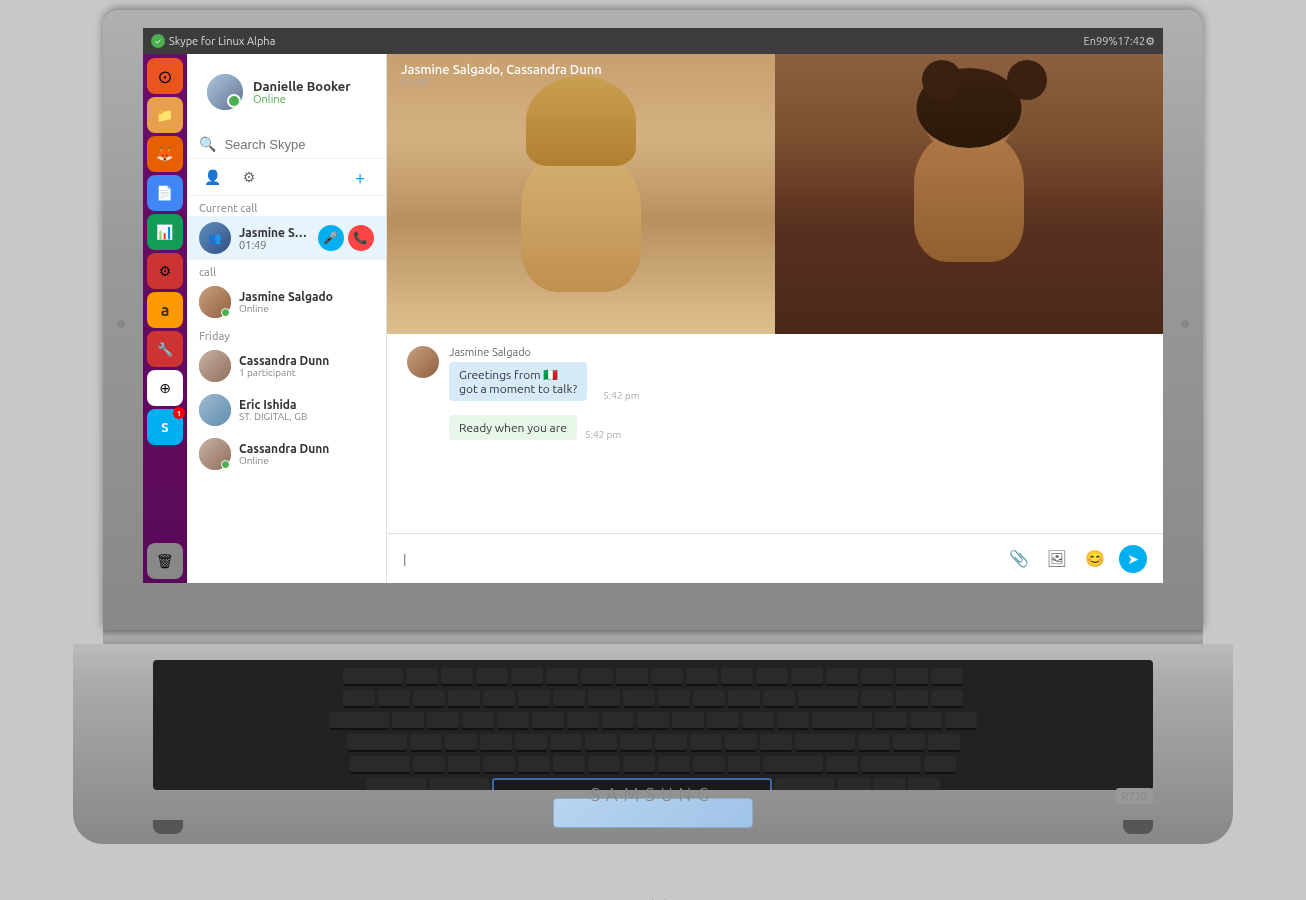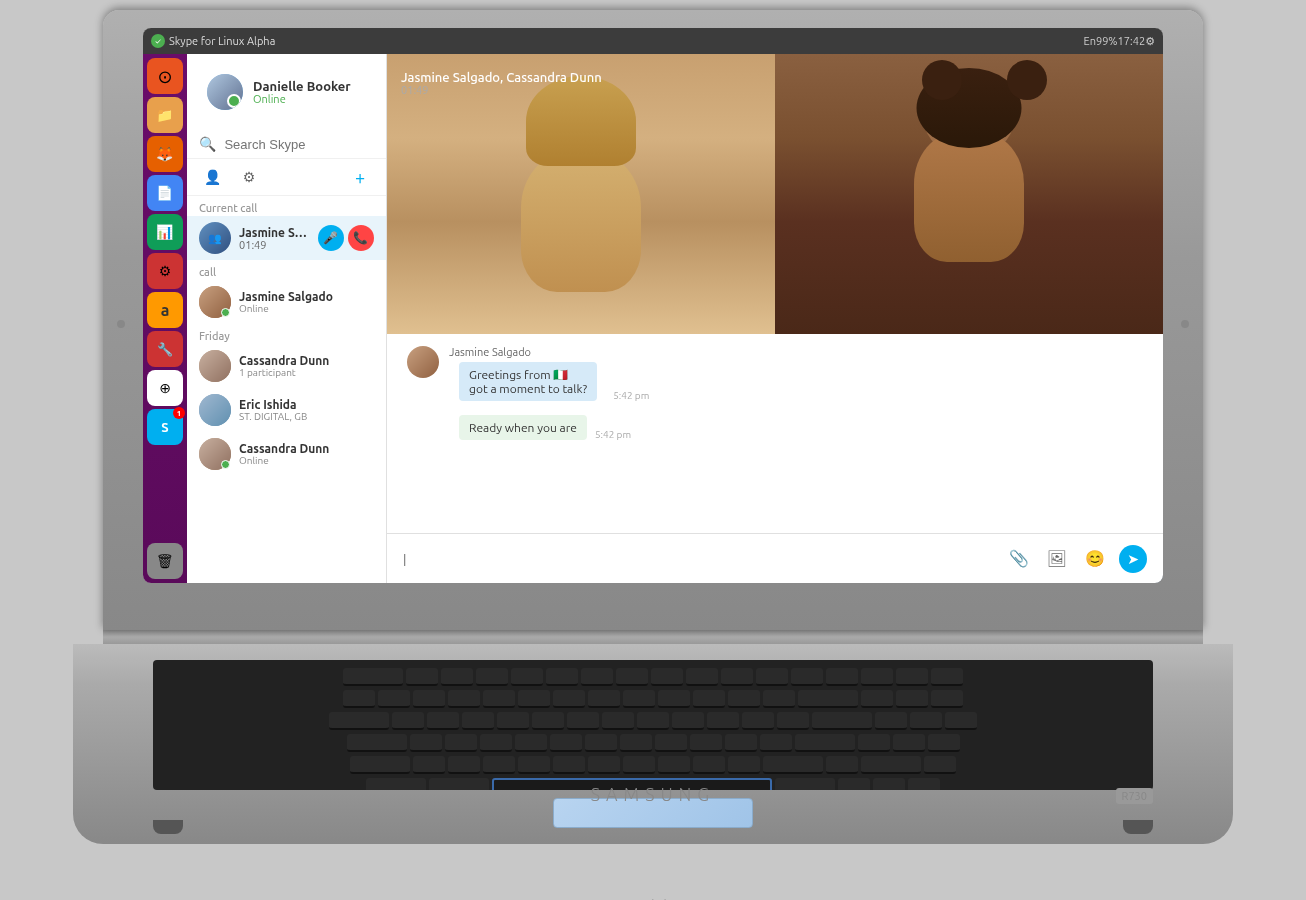--- a/index.html
+++ b/index.html
@@ -64,21 +64,21 @@
       height: 8px;
       border-radius: 50%;
       background: #111;
       border: 1px solid #444;
     }
 
     .screen-bezel {
       width: 100%;
       height: 555px;
       background: #111;
-      border-radius: 8px;
+      border-radius: 0;
       overflow: hidden;
       position: relative;
     }
 
     
     .screen-content {
       width: 100%;
       height: 100%;
       background: #fff;
       display: flex;
@@ -427,21 +427,21 @@
       background: #0d1a26;
       position: relative;
       flex-shrink: 0;
     }
 
     .call-header {
       position: absolute;
       top: 0;
       left: 0;
       right: 0;
-      padding: 16px 14px;
+      padding: 8px 14px;
       z-index: 10;
     }
 
     .call-participants {
       font-size: 13px;
       color: #fff;
       font-weight: 500;
     }
 
     .call-duration {
@@ -513,21 +513,20 @@
       margin-bottom: 4px;
     }
 
     .message-bubble {
       background: #d6eaf8;
       padding: 6px 10px;
       border-radius: 4px;
       font-size: 12px;
       color: #333;
       max-width: 500px;
-      margin-left: 10px;
     }
 
     .message-bubble.sent {
       background: #e8f5e9;
     }
 
     .message-time {
       font-size: 10px;
       color: #aaa;
       align-self: flex-end;

